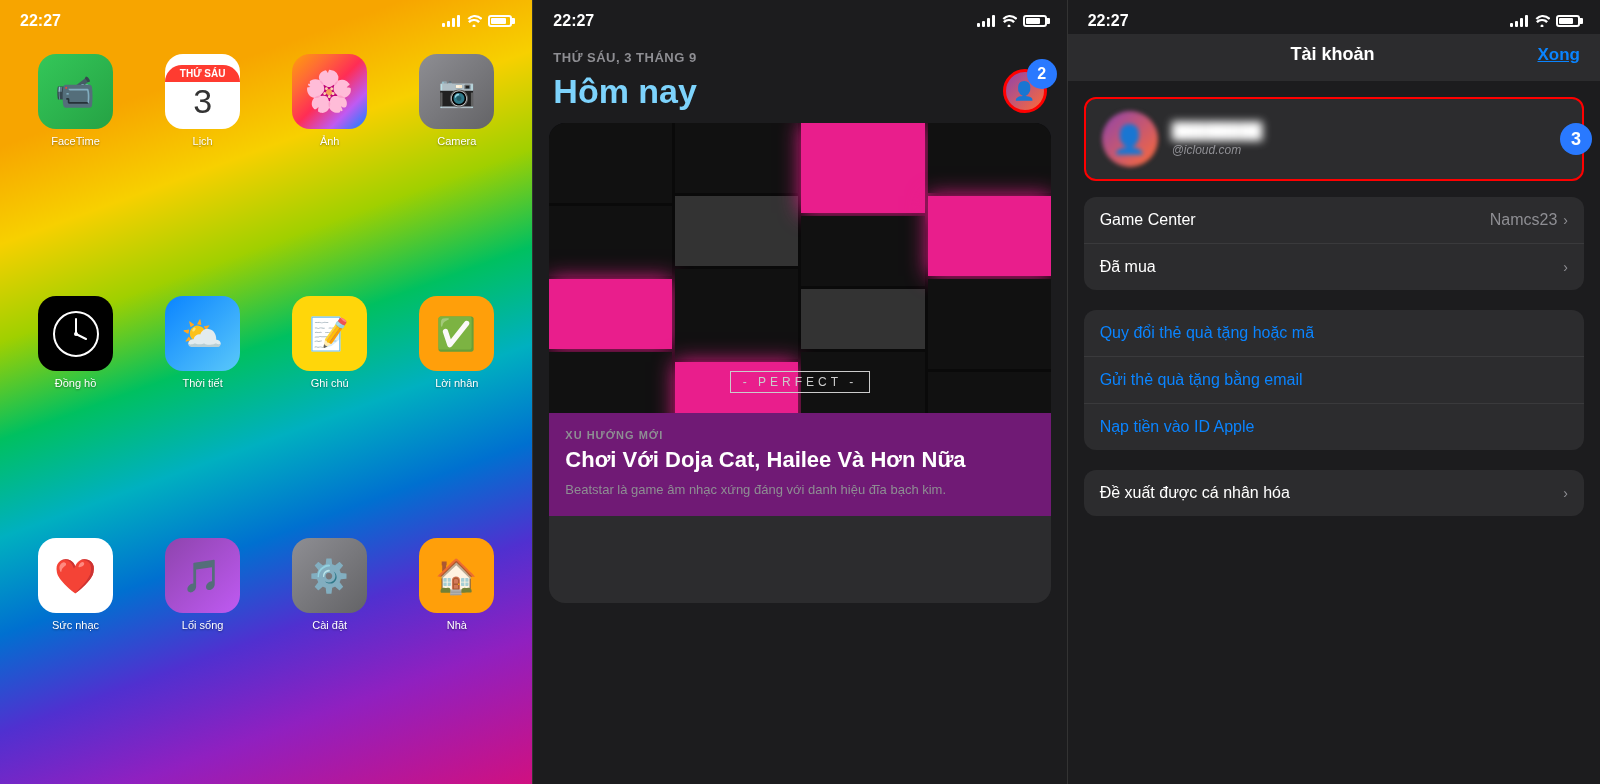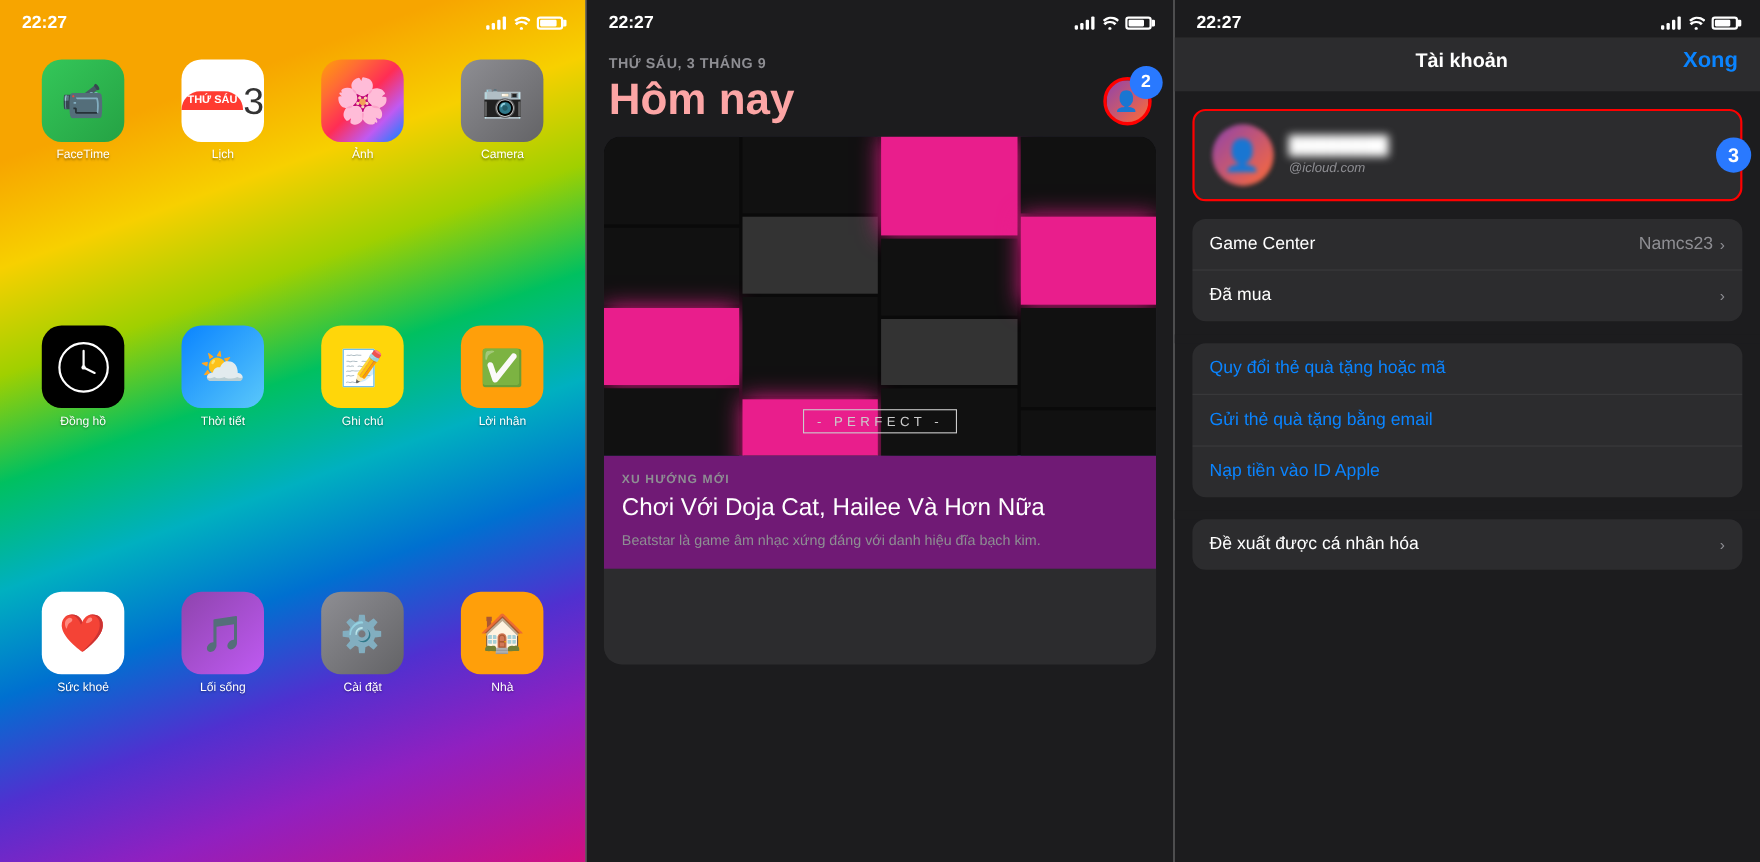--- a/index.html
+++ b/index.html
@@ -155,21 +155,21 @@
       align-items: center;
       justify-content: center;
       bottom: -8px;
       right: -8px;
       z-index: 10;
     }
 
     
     .lich-icon-inner {
       display: flex;
-      flex-direction: row;
+      flex-direction: column;
       align-items: center;
       justify-content: center;
       width: 100%;
       height: 100%;
     }
     .lich-header {
       background: #ff3b30;
       color: white;
       font-size: 10px;
       font-weight: 600;
@@ -226,23 +226,23 @@
     }
 
     .s2-today-row {
       display: flex;
       align-items: center;
       justify-content: space-between;
       margin-top: 4px;
     }
 
     .s2-today-title {
-      font-size: 40px;
+      font-size: 34px;
       font-weight: 700;
-      color: #fca5a5;
+      color: #7dd3fc;
     }
 
     .s2-avatar-container {
       position: relative;
     }
 
     .s2-avatar {
       width: 44px;
       height: 44px;
       border-radius: 50%;
@@ -351,21 +351,21 @@
       color: #8e8e93;
       font-size: 11px;
       font-weight: 600;
       letter-spacing: 1px;
       text-transform: uppercase;
       margin-bottom: 6px;
     }
 
     .s2-game-title {
       font-size: 22px;
-      font-weight: 400;
+      font-weight: 700;
       color: white;
       line-height: 1.2;
       margin-bottom: 8px;
     }
 
     .s2-game-desc {
       color: #8e8e93;
       font-size: 13px;
       line-height: 1.4;
     }
@@ -399,24 +399,25 @@
       background: #2c2c2e;
     }
 
     .s3-nav-title {
       font-size: 18px;
       font-weight: 600;
       color: white;
     }
 
     .s3-nav-done {
-      font-size: 20px;
+      font-size: 17px;
       font-weight: 600;
       color: #0a84ff;
       cursor: pointer;
+      text-decoration: underline;
     }
 
     .s3-account-card {
       margin: 16px;
       background: #2c2c2e;
       border-radius: 12px;
       padding: 12px 16px;
       display: flex;
       align-items: center;
       gap: 14px;
@@ -617,21 +618,21 @@
         <span style="font-size:32px;color:white;">✅</span>
       </div>
       <span class="app-label">Lời nhân</span>
     </div>
 
 
     <div class="app-item">
       <div class="app-icon icon-suckhoe">
         <span style="font-size:34px;">❤️</span>
       </div>
-      <span class="app-label">Sức khoẻ</span>
+      <span class="app-label">Sức nhạc</span>
     </div>
 
     <div class="app-item">
       <div class="app-icon icon-loisong">
         <span style="font-size:32px;">🎵</span>
       </div>
       <span class="app-label">Lối sống</span>
     </div>
 
     <div class="app-item">

